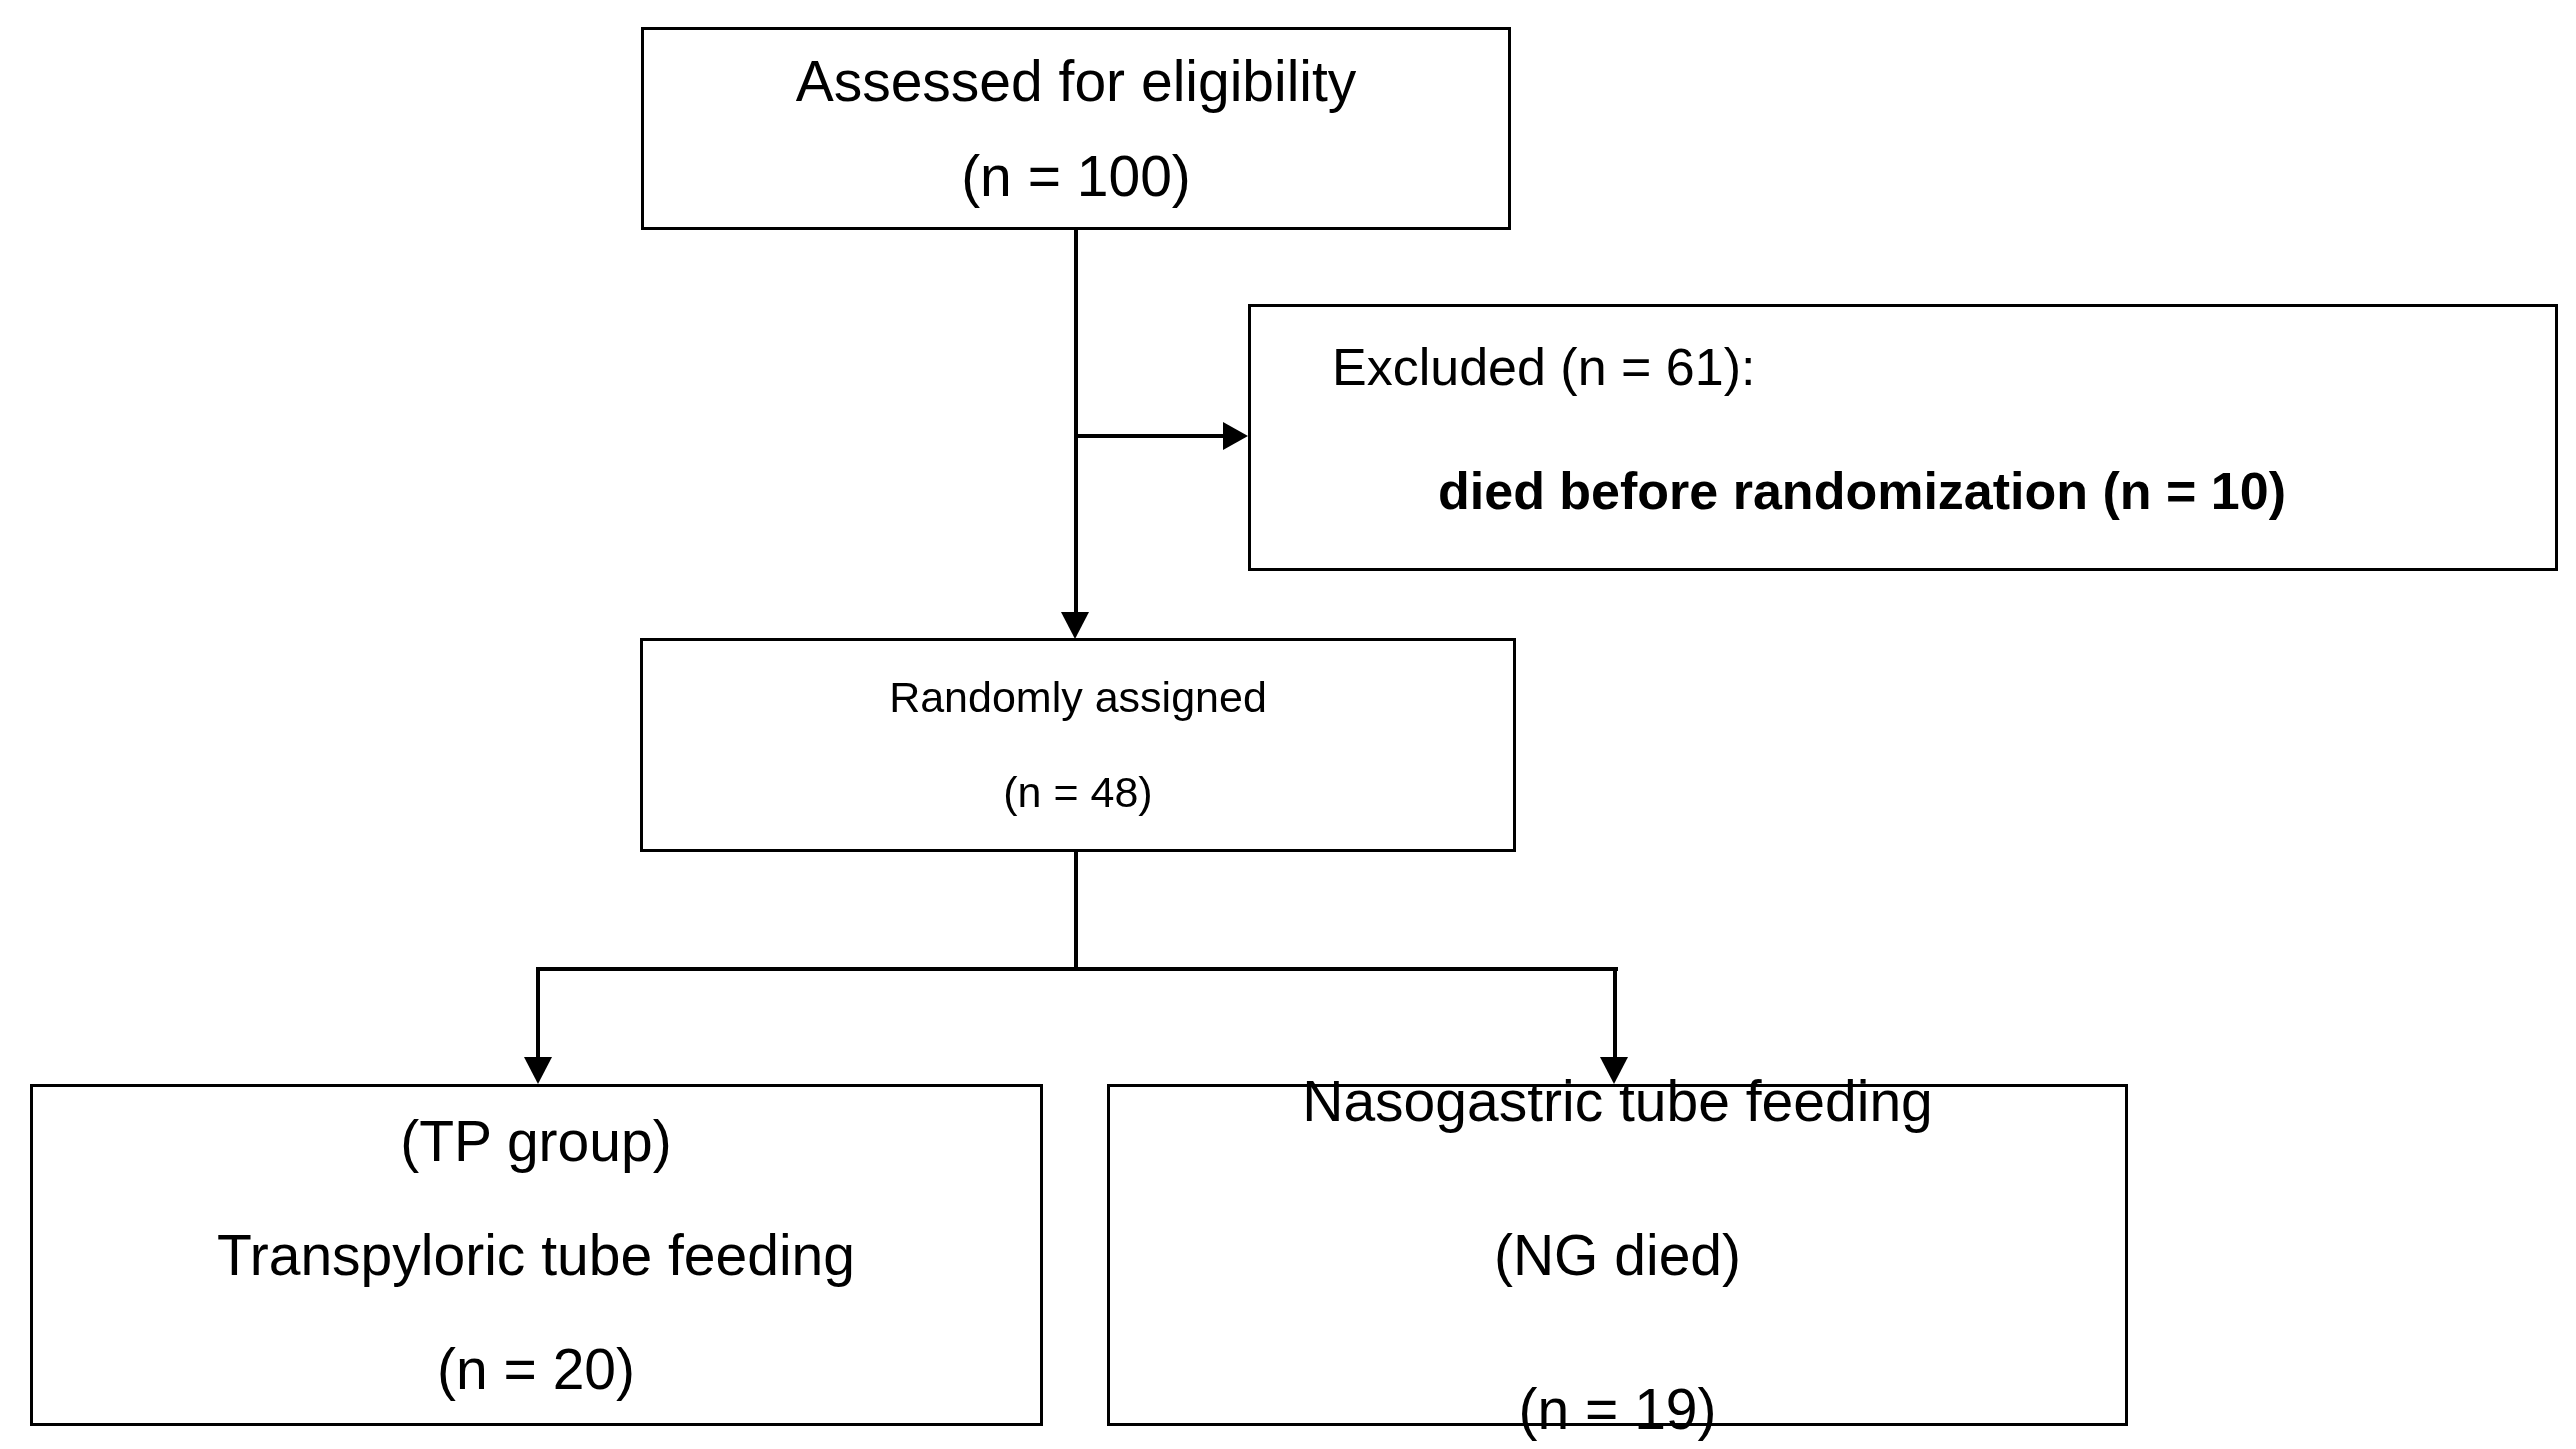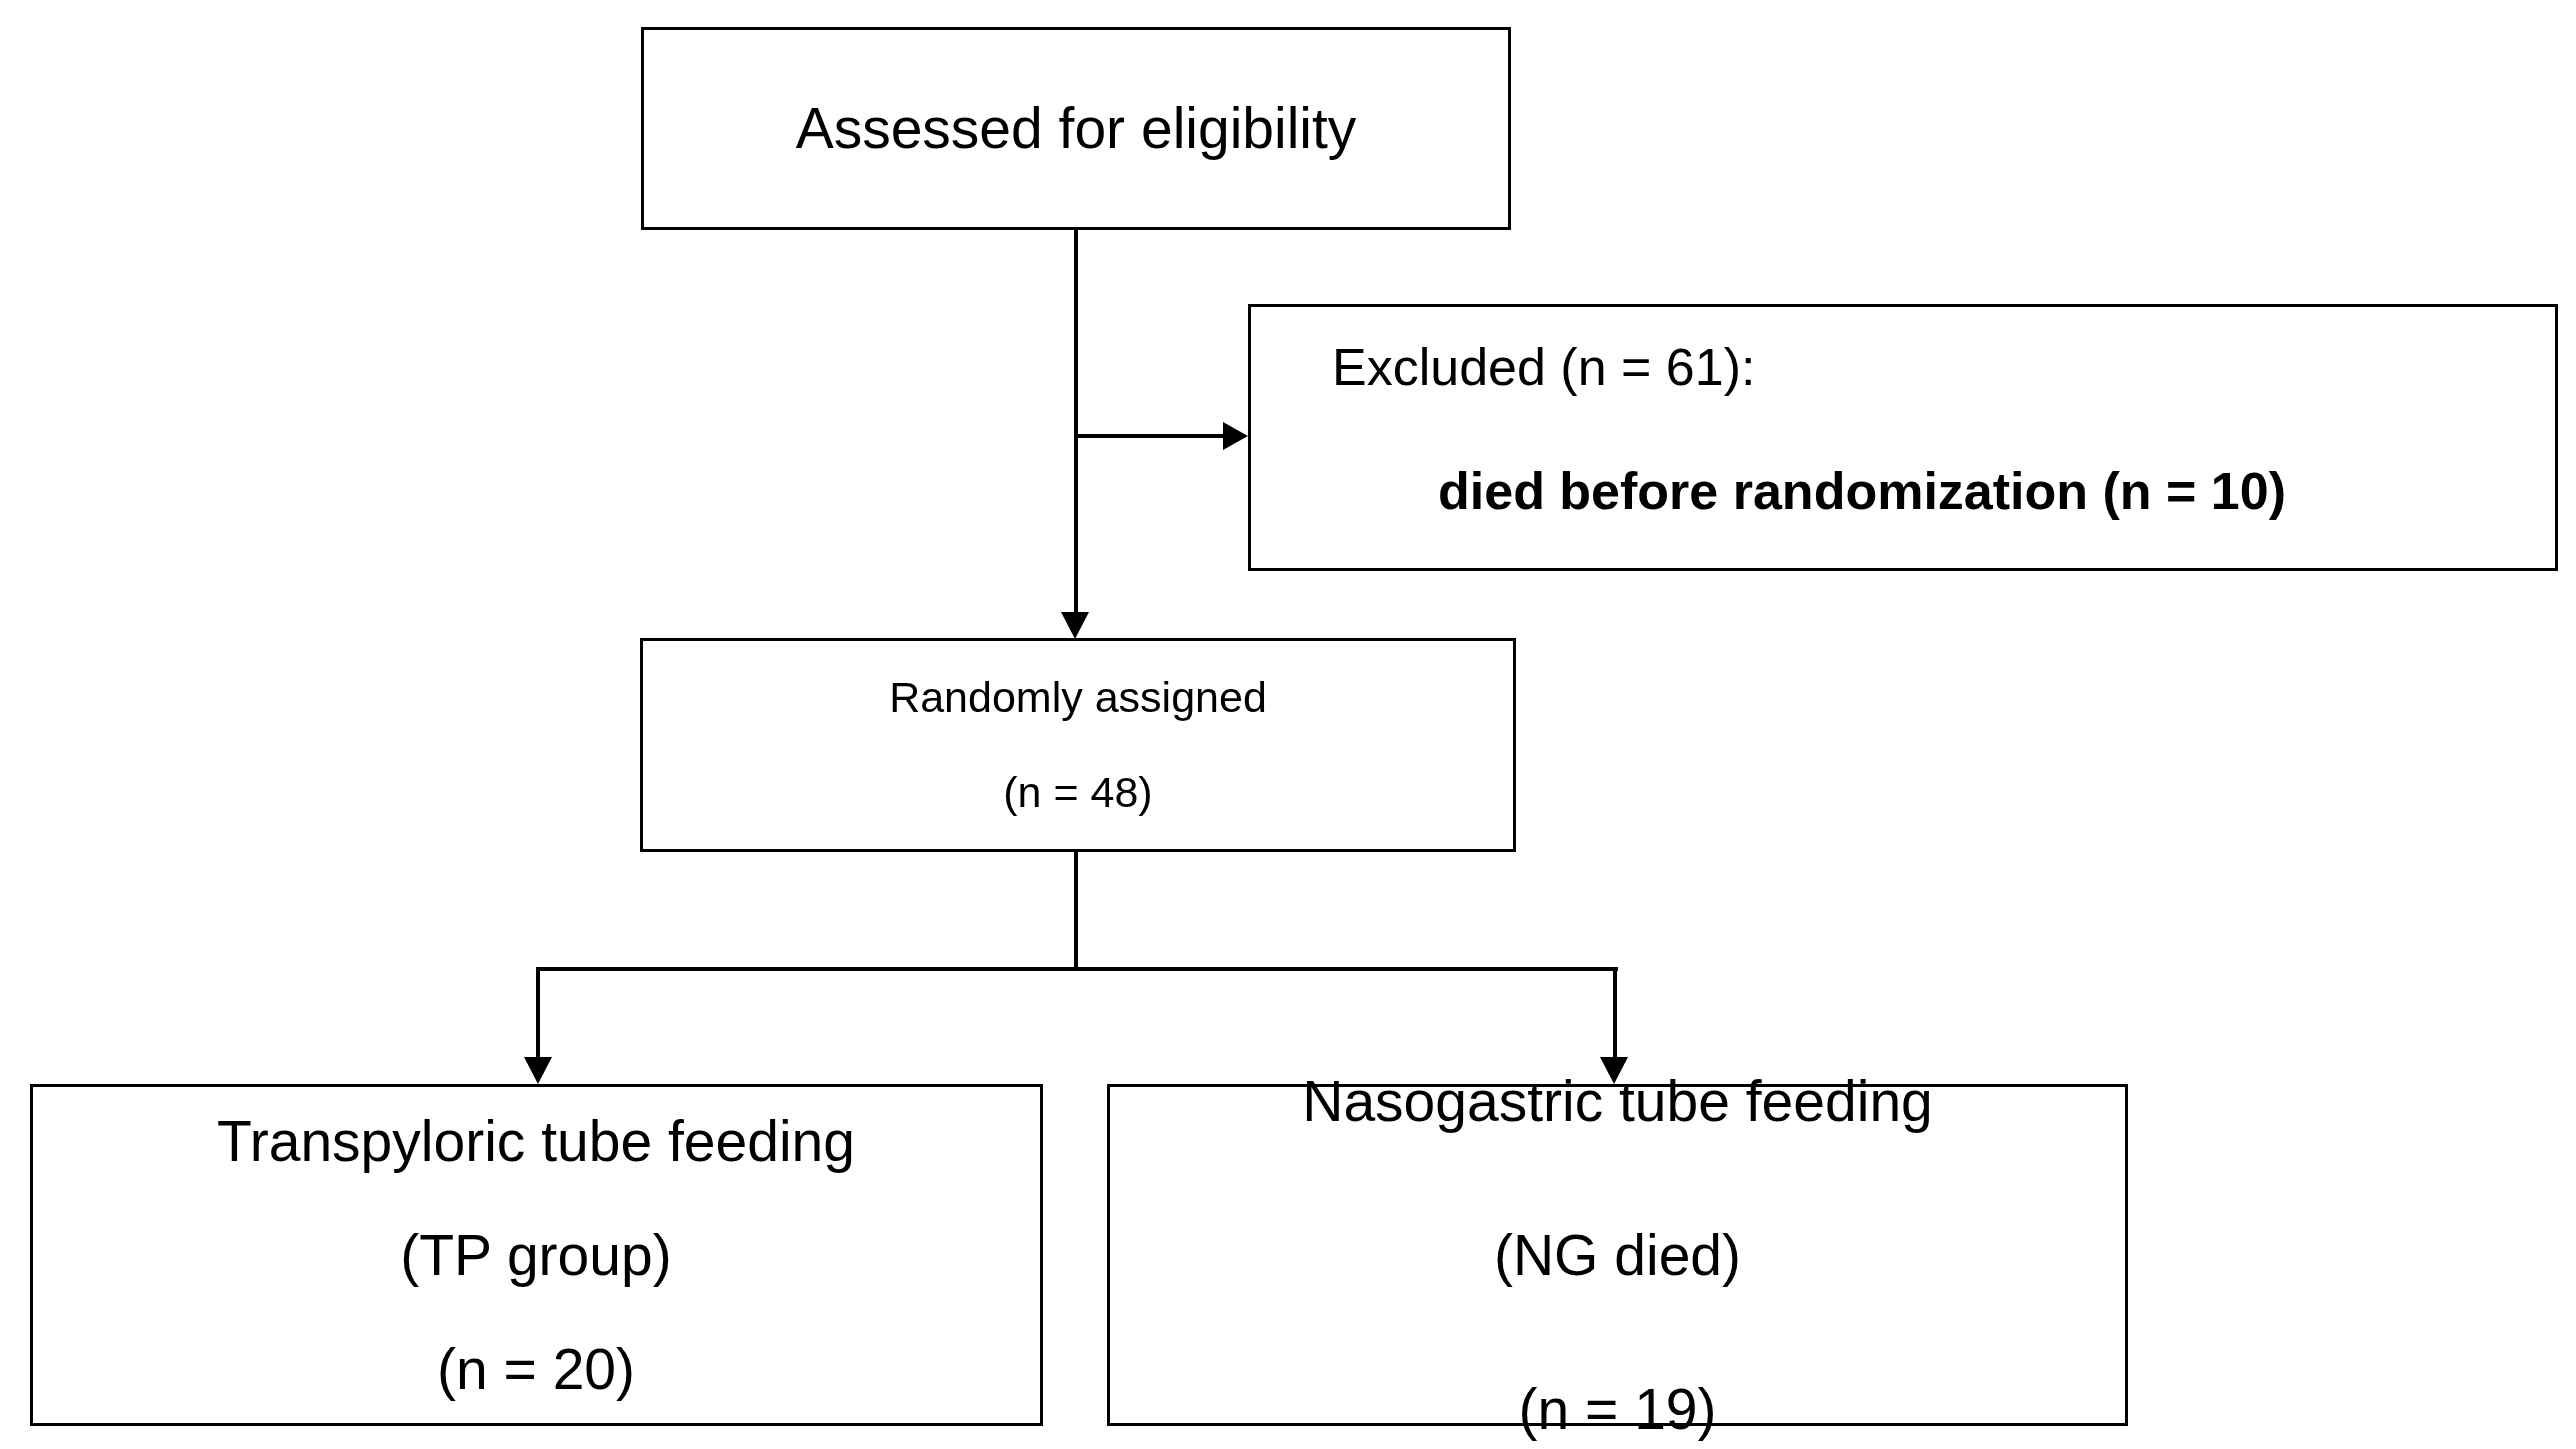--- a/index.html
+++ b/index.html
@@ -92,35 +92,36 @@
   <div class="cline" id="line-v-left"></div>
   <div class="cline" id="line-v-right"></div>
 
   <div class="arrow-down" id="arrow-into-randomized"></div>
   <div class="arrow-right" id="arrow-into-excluded"></div>
   <div class="arrow-down" id="arrow-into-tp"></div>
   <div class="arrow-down" id="arrow-into-ng"></div>
 
   <div class="node" id="node-assessed">
     <span class="ln">Assessed for eligibility</span>
+    <span class="ln">(n = 100)</span>
   </div>
 
   <div class="node" id="node-excluded">
     <span class="ln">Excluded (n = 61):</span>
     <span class="ln indent">died before randomization (n = 10)</span>
   </div>
 
   <div class="node" id="node-randomized">
     <span class="ln">Randomly assigned</span>
     <span class="ln">(n = 48)</span>
   </div>
 
   <div class="node" id="node-tp">
+    <span class="ln">(TP group)</span>
     <span class="ln">Transpyloric tube feeding</span>
-    <span class="ln">(TP group)</span>
     <span class="ln">(n = 20)</span>
   </div>
 
   <div class="node" id="node-ng">
     <span class="ln">Nasogastric tube feeding</span>
     <span class="ln">(NG died)</span>
     <span class="ln">(n = 19)</span>
   </div>
 
 </div>

